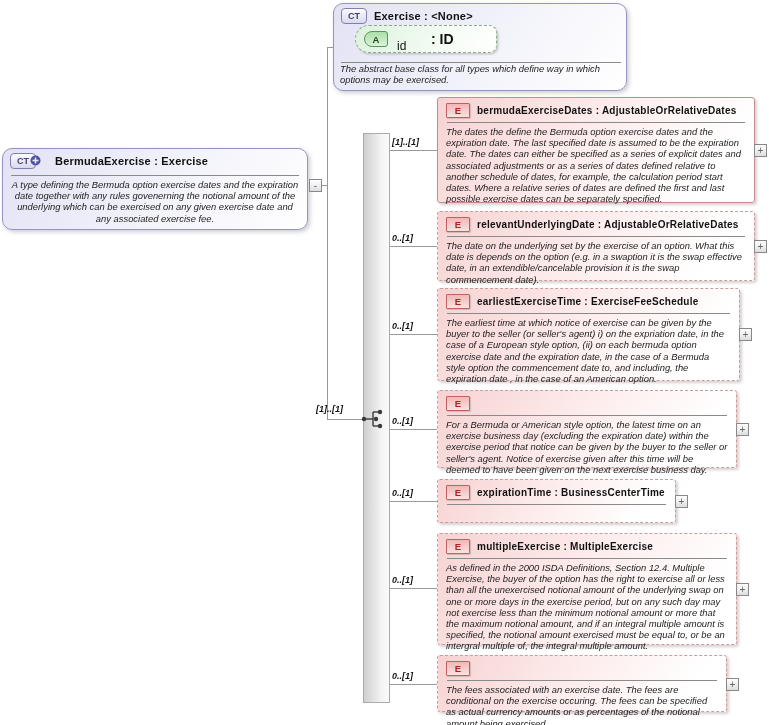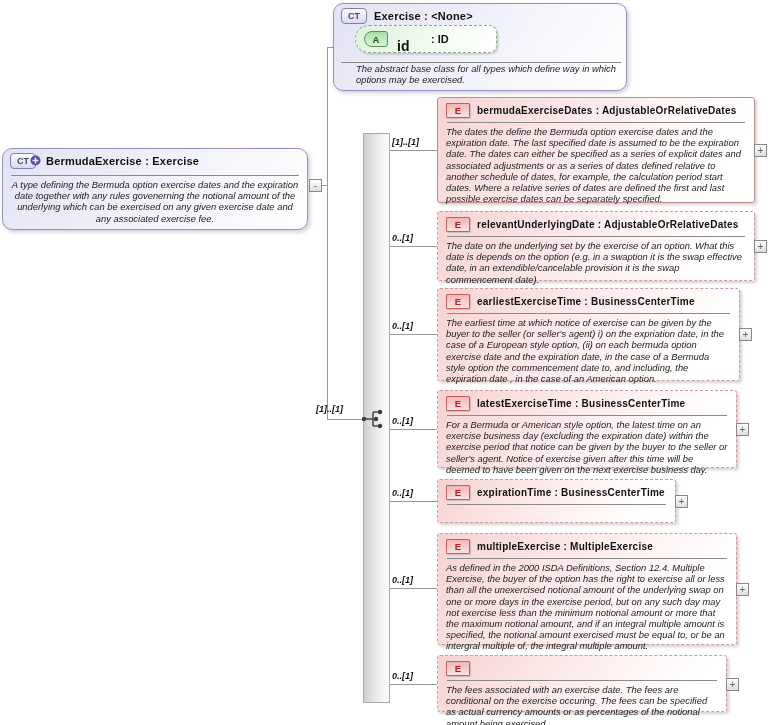--- a/index.html
+++ b/index.html
@@ -22,22 +22,22 @@
   .plus-circle{position:absolute;right:-6px;top:1px;}
   .sep{border-top:1px solid #8a8a8a;margin:4px 1px 3px 1px;}
   .desc{font-style:italic;font-size:9.4px;line-height:11.2px;color:#222;}
   
   .attr{border:1px dashed #8fa98f;border-radius:14px 8px 8px 14px;
     background:linear-gradient(120deg,#dcf2dc 0%,#f4fcf4 60%,#ffffff 100%);
     box-shadow:1.5px 1.5px 2px rgba(0,0,0,.18);display:flex;align-items:center;padding:0 8px;}
   .aicon{min-width:22px;height:14px;border:1px solid #609060;border-radius:8px 3px 3px 8px;
     background:linear-gradient(#a9e0a9,#d9f3d9);color:#1e4e1e;font-size:9.5px;font-weight:bold;
     display:flex;align-items:center;justify-content:center;margin-right:9px;}
-  .attr .aname{font-weight:bold;font-size:14px;width:34px;margin-top:13px;}
-  .attr .atype{font-weight:bold;font-size:11px;}
+  .attr .aname{font-weight:normal;font-size:12px;width:34px;margin-top:13px;}
+  .attr .atype{font-weight:bold;font-size:14px;}
   
   .elem{border:1px solid #c08e8e;border-radius:3px;padding:5px 8px;
     background:linear-gradient(125deg,#f7d2d2 0%,#fdecec 45%,#ffffff 85%);
     box-shadow:2px 2px 3px rgba(140,110,110,.32);}
   .elem.optional{border-style:dashed;border-color:#c79e9e;}
   .eicon{min-width:22px;height:13px;border:1px solid #c06060;border-radius:1px;
     background:linear-gradient(#f3b6b6,#fbe2e2);color:#b32222;font-size:9.5px;font-weight:bold;
     display:flex;align-items:center;justify-content:center;box-shadow:1px 1px 1px rgba(0,0,0,.15);}
   .elem .title{font-size:10px;letter-spacing:.25px;}
   
@@ -95,35 +95,35 @@
   </div>
 </div>
 <div class="abs attr" style="left:355px;top:25px;width:142px;height:28px;">
   <span class="aicon">
       <span>A</span>
     </span>
   <span class="aname">id</span>
   <span class="atype">: ID</span>
 </div>
 <div class="abs sep" style="left:340px;top:58px;width:280px;"></div>
-<div class="abs desc" style="left:356px;top:63px;width:282px;">The abstract base class for all types which define way in which options may be exercised.</div>
+<div class="abs desc" style="left:340px;top:63px;width:282px;">The abstract base class for all types which define way in which options may be exercised.</div>
 
 <div class="abs typebox" style="left:2px;top:148px;width:306px;height:82px;">
   <div class="trow">
     <span class="cticon">
       <span>CT</span>
       <span class="plus-circle">
         <svg width="11" height="11" viewBox="0 0 11 11">
           <circle cx="5.5" cy="5.5" r="5" fill="#5050a0"></circle>
           <line x1="2.5" y1="5.5" x2="8.5" y2="5.5" stroke="#e8e8ff" stroke-width="1.6"></line>
           <line x1="5.5" y1="2.5" x2="5.5" y2="8.5" stroke="#e8e8ff" stroke-width="1.6"></line>
         </svg>
       </span>
     </span>
-    <span class="title" style="margin-left:3px;">BermudaExercise : Exercise</span>
+    <span class="title" style="margin-left:12px;">BermudaExercise : Exercise</span>
   </div>
   <div class="sep" style="margin-top:6px;"></div>
   <div class="desc">A type defining the Bermuda option exercise dates and the expiration date together with any rules govenerning the notional amount of the underlying which can be exercised on any given exercise date and any associated exercise fee.</div>
 </div>
 <button class="abs toggle" style="left:309px;top:179px;">-</button>
 
 <div class="abs elem" style="left:437px;top:97px;width:318px;height:106px;">
   <div class="trow">
     <span class="eicon">
         <span>E</span>
@@ -145,33 +145,32 @@
   <div class="sep"></div>
   <div class="desc">The date on the underlying set by the exercise of an option. What this date is depends on the option (e.g. in a swaption it is the swap effective date, in an extendible/cancelable provision it is the swap commencement date).</div>
 </div>
 <button class="abs toggle" style="left:754px;top:240px;">+</button>
 
 <div class="abs elem optional" style="left:437px;top:288px;width:303px;height:93px;">
   <div class="trow">
     <span class="eicon">
         <span>E</span>
       </span>
-    <span class="title">earliestExerciseTime : BusinessCenterTime</span>
+    <span class="title">earliestExerciseTime : ExerciseFeeSchedule</span>
   </div>
   <div class="sep"></div>
   <div class="desc">The earliest time at which notice of exercise can be given by the buyer to the seller (or seller's agent) i) on the expriation date, in the case of a European style option, (ii) on each bermuda option exercise date and the expiration date, in the case of a Bermuda style option the commencement date to, and including, the expiration date , in the case of an American option.</div>
 </div>
 <button class="abs toggle" style="left:739px;top:328px;">+</button>
 
 <div class="abs elem optional" style="left:437px;top:390px;width:300px;height:78px;">
   <div class="trow">
     <span class="eicon">
         <span>E</span>
       </span>
-    <span class="title">latestExerciseTime : BusinessCenterTime</span>
   </div>
   <div class="sep"></div>
   <div class="desc">For a Bermuda or American style option, the latest time on an exercise business day (excluding the expiration date) within the exercise period that notice can be given by the buyer to the seller or seller's agent. Notice of exercise given after this time will be deemed to have been given on the next exercise business day.</div>
 </div>
 <button class="abs toggle" style="left:736px;top:423px;">+</button>
 
 <div class="abs elem optional" style="left:437px;top:479px;width:239px;height:44px;">
   <div class="trow">
     <span class="eicon">
         <span>E</span>

